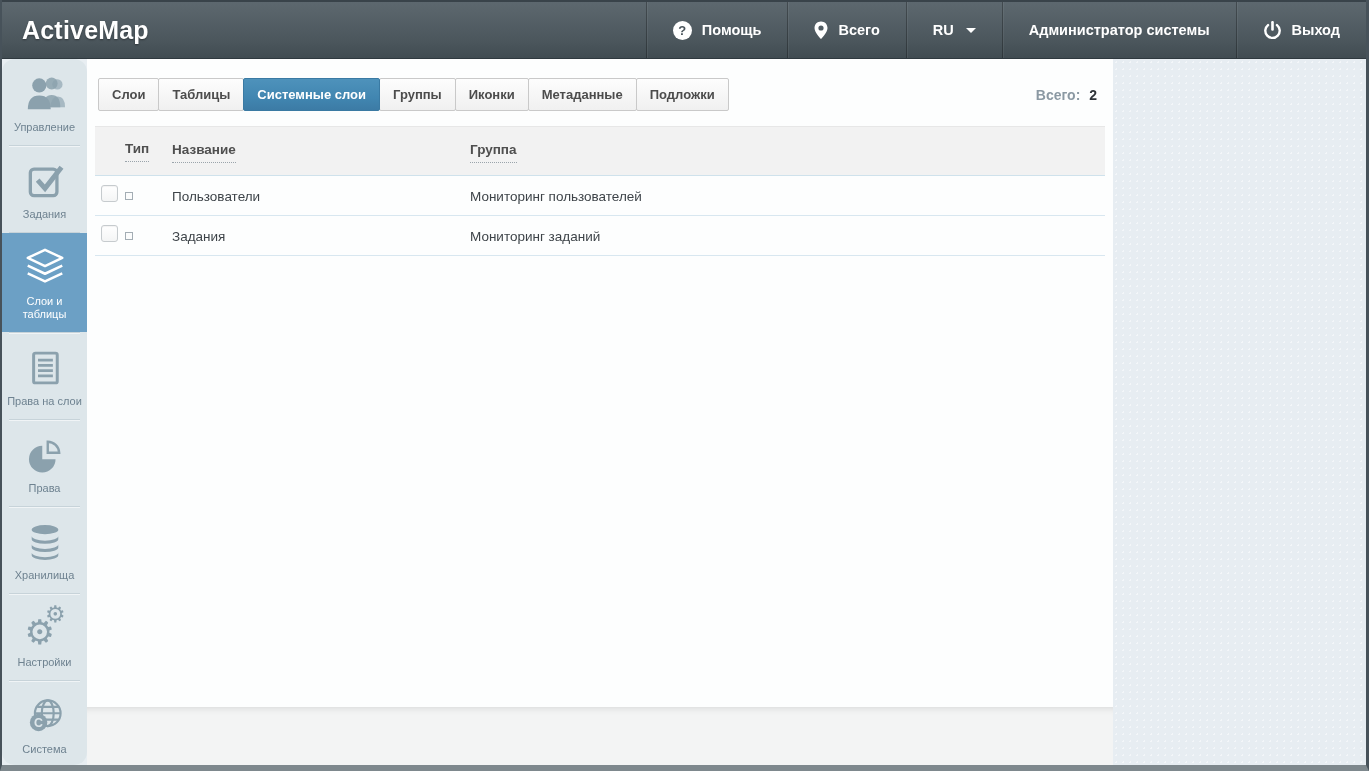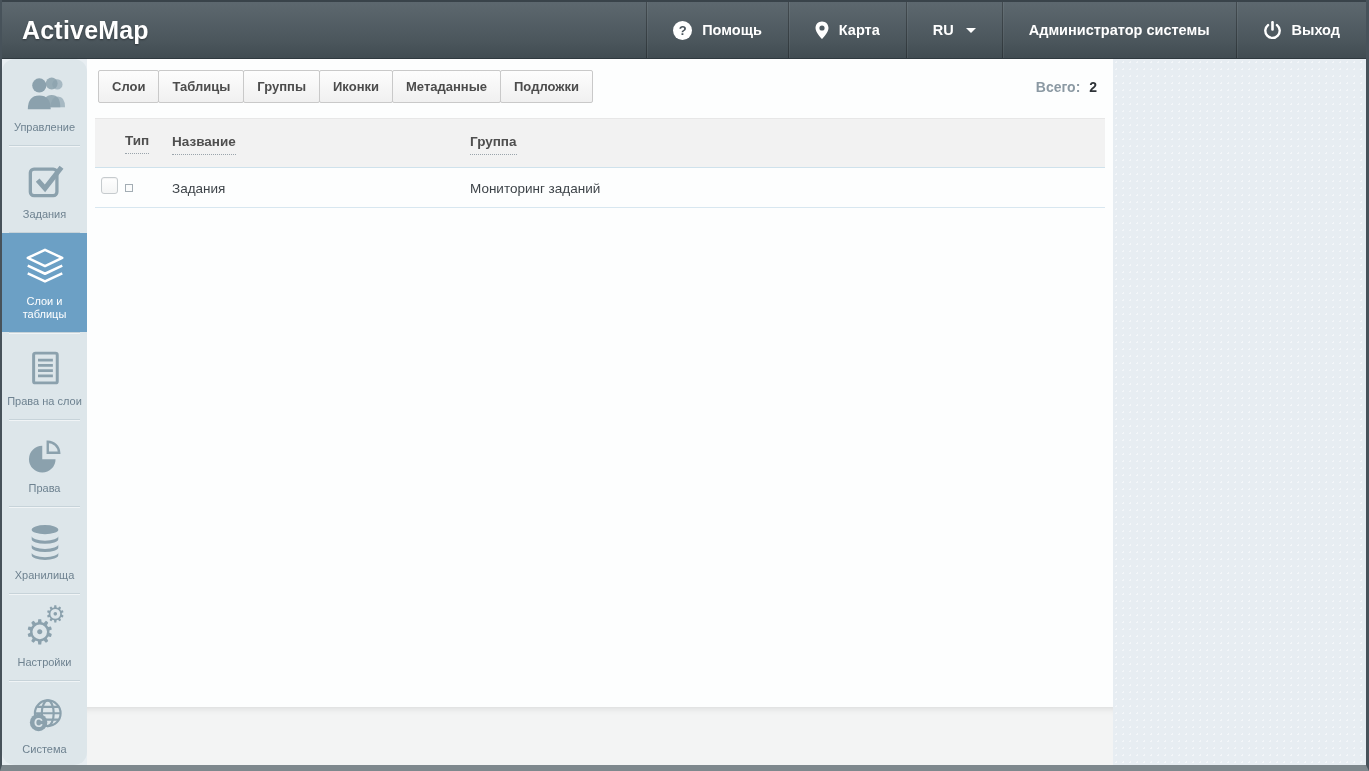--- a/index.html
+++ b/index.html
@@ -99,21 +99,21 @@
     display: flex; flex-direction: column;
   }
   .page-bg { flex: 1; background: #e7edf2;
     background-image: radial-gradient(rgba(255,255,255,0.5) 1px, transparent 1px);
     background-size: 7px 7px;
   }
 
   
   .tabs-row {
     display: flex; align-items: center;
-    padding: 11px 12px 0 11px;
+    padding: 19px 12px 0 11px;
   }
   .tab {
     height: 33px; line-height: 31px;
     padding: 0 13px;
     font-size: 13px; font-weight: bold; color: #4c4c4c;
     background: linear-gradient(#fdfdfd, #f0f0f0);
     border: 1px solid #c9c9c9;
     border-radius: 2px;
     margin-right: -1px;
     cursor: pointer; white-space: nowrap;
@@ -188,21 +188,21 @@
       <div class="topnav-item">
         <span class="help-disc">?</span>
         <span>Помощь</span>
       </div>
       <div class="topnav-item">
         <span style="display:inline-flex;">
           <svg width="14" height="19" viewBox="0 0 14 19">
             <path d="M7 0.5 C3.2 0.5 0.5 3.3 0.5 7 c0 4.6 6.5 11 6.5 11 s6.5-6.4 6.5-11 C13.5 3.3 10.8 0.5 7 0.5 z M7 9.6 a2.6 2.6 0 1 1 0-5.2 a2.6 2.6 0 0 1 0 5.2 z" fill="#ffffff" fill-rule="evenodd"></path>
           </svg>
         </span>
-        <span>Карта</span>
+        <span>Всего</span>
       </div>
       <div class="topnav-item">
         <span>RU</span>
         <span class="caret-down"></span>
       </div>
       <div class="topnav-item">
         <span>Администратор системы</span>
       </div>
       <div class="topnav-item">
         <span style="display:inline-flex;">
@@ -319,20 +319,21 @@
         <span class="side-label">Система</span>
       </div>
 
     </div>
 
     <div class="main-panel">
 
       <div class="tabs-row">
         <div class="tab">Слои</div>
         <div class="tab">Таблицы</div>
+        <div class="tab active">Системные слои</div>
         <div class="tab">Группы</div>
         <div class="tab">Иконки</div>
         <div class="tab">Метаданные</div>
         <div class="tab">Подложки</div>
         <div class="total-box">
           <span class="total-label">Всего:</span>
           <span class="total-value">2</span>
         </div>
       </div>
 
@@ -344,29 +345,43 @@
             <span class="th-label">Тип</span>
           </div>
           <div class="col-name">
             <span class="th-label">Название</span>
           </div>
           <div class="col-group">
             <span class="th-label">Группа</span>
           </div>
         </div>
 
-
         <div class="grid-row trow">
           <div class="col-check">
             <span class="checkbox"></span>
           </div>
           <div class="col-type">
             <span class="geom-square"></span>
           </div>
           <div class="col-name">
+            <span class="cell-text">Пользователи</span>
+          </div>
+          <div class="col-group">
+            <span class="cell-text">Мониторинг пользователей</span>
+          </div>
+        </div>
+
+        <div class="grid-row trow">
+          <div class="col-check">
+            <span class="checkbox"></span>
+          </div>
+          <div class="col-type">
+            <span class="geom-square"></span>
+          </div>
+          <div class="col-name">
             <span class="cell-text">Задания</span>
           </div>
           <div class="col-group">
             <span class="cell-text">Мониторинг заданий</span>
           </div>
         </div>
 
       </div>
 
       <div class="white-fill"></div>

